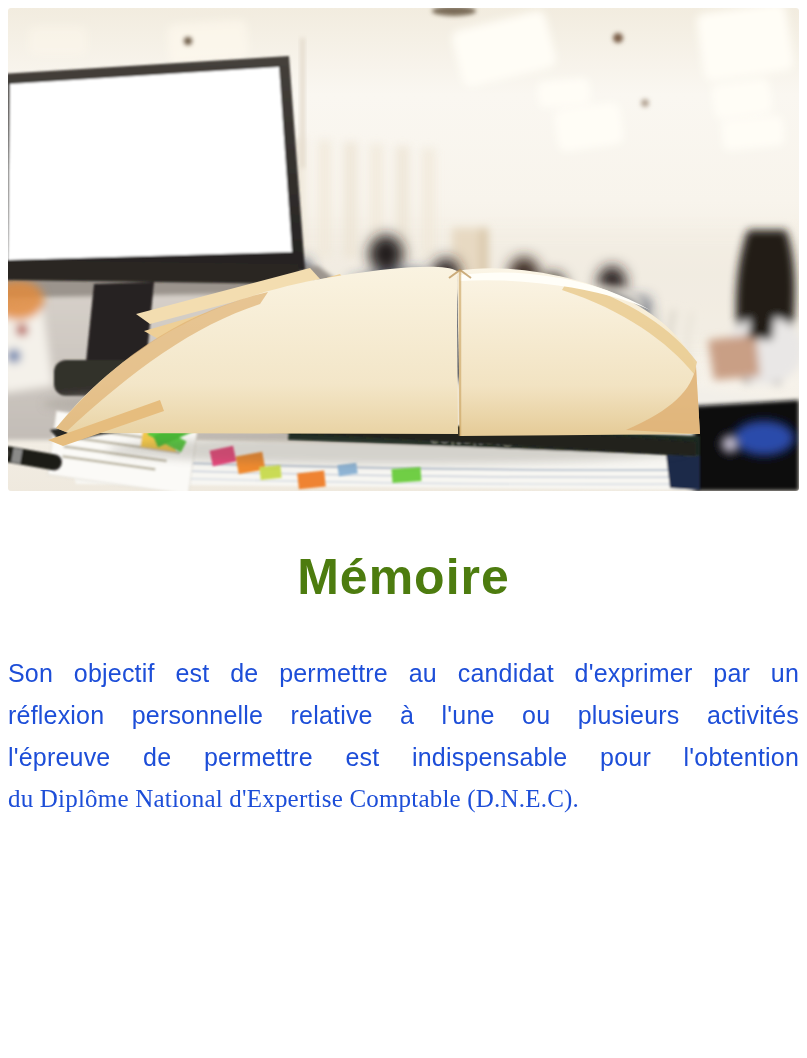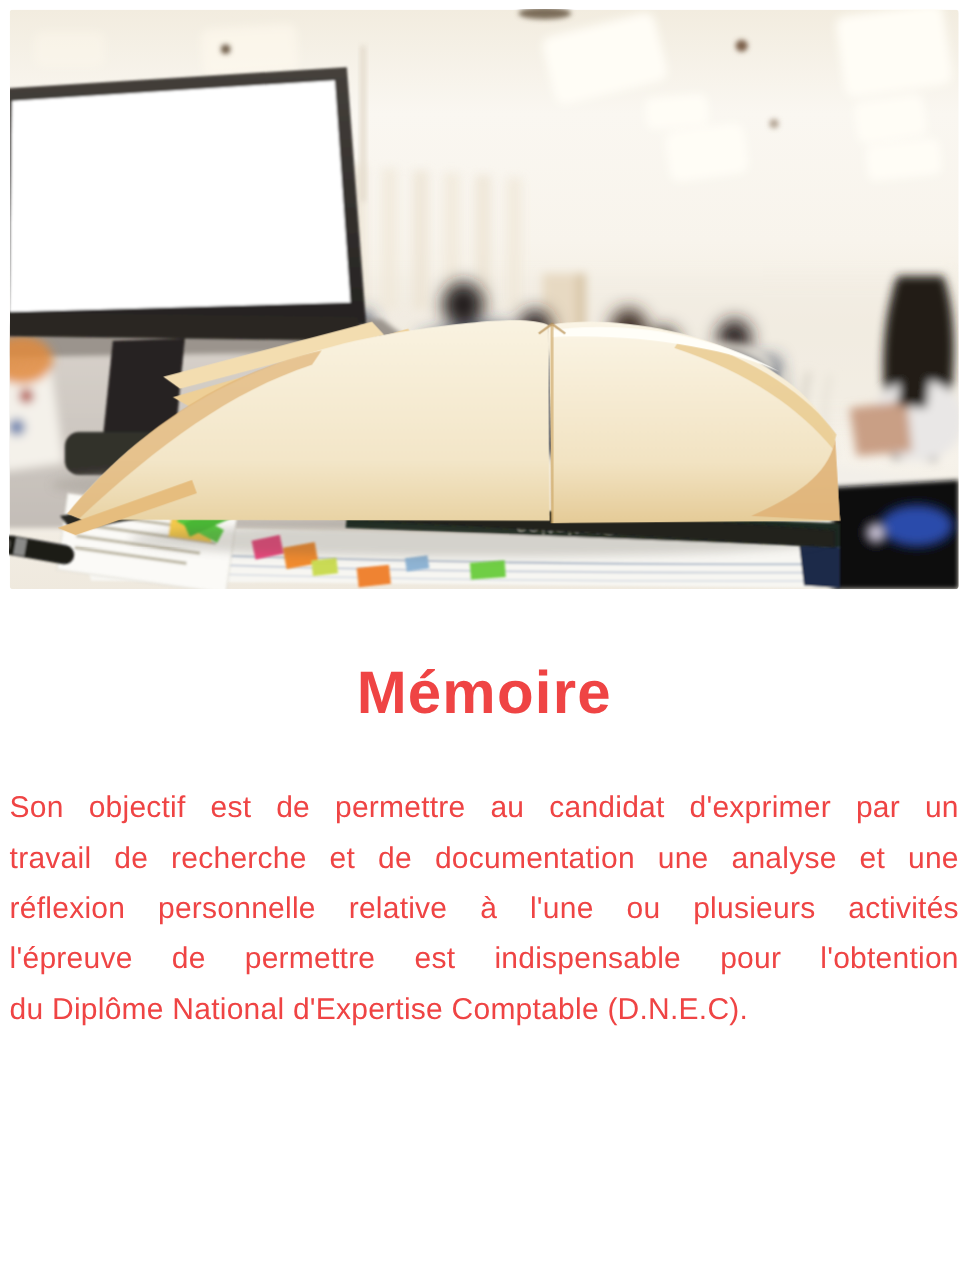--- a/index.html
+++ b/index.html
@@ -1,25 +1,25 @@
 <!DOCTYPE html>
 <html><head>
 <meta charset="utf-8">
 <style>
   html,body{margin:0;padding:0;background:#ffffff;}
   body{width:807px;height:1058px;overflow:hidden;font-family:"Liberation Sans","DejaVu Sans",sans-serif;}
   .page{position:relative;width:807px;height:1058px;background:#ffffff;}
   figure.photo{margin:0;position:absolute;left:8px;top:8px;width:791px;height:483px;border-radius:3px;overflow:hidden;}
   figure.photo svg{display:block;width:100%;height:100%;}
   h1.title{position:absolute;left:0;top:548px;width:100%;margin:0;text-align:center;
-    font-size:50px;font-weight:700;letter-spacing:1px;color:#ef4444;}
+    font-size:50px;font-weight:700;letter-spacing:1px;color:#4d7c0f;}
   .para{position:absolute;left:8px;top:652px;width:791px;margin:0;
-    font-size:25px;line-height:42px;color:#ef4444;letter-spacing:0.2px;}
+    font-size:25px;line-height:42px;color:#1d4ed8;letter-spacing:0.2px;}
   .jline{display:block;text-align:justify;text-align-last:justify;}
-  .jline.last{text-align-last:left;}
+  .jline.last{text-align-last:left;font-family:Liberation Serif, serif;}
 </style>
 </head>
 <body>
 
 <div class="page">
 
   <figure class="photo">
     <svg viewBox="0 0 791 483" preserveAspectRatio="none">
       <defs>
         <linearGradient id="bg" x1="0" y1="0" x2="0" y2="1">
@@ -214,19 +214,18 @@
         <rect x="4" y="441" width="9" height="14" fill="#8a8a88"></rect>
         <rect x="-8" y="443" width="8" height="10" rx="4" fill="#55524e"></rect>
       </g>
     </svg>
   </figure>
 
   <h1 class="title">Mémoire</h1>
 
   <p class="para">
     <span class="jline">Son objectif est de permettre au candidat d'exprimer par un</span>
-    <span class="jline">travail de recherche et de documentation une analyse et une</span>
     <span class="jline">réflexion personnelle relative à l'une ou plusieurs activités</span>
     <span class="jline">l'épreuve de permettre est indispensable pour l'obtention</span>
     <span class="jline last">du Diplôme National d'Expertise Comptable (D.N.E.C).</span>
   </p>
 
 </div>
 
 </body></html>

